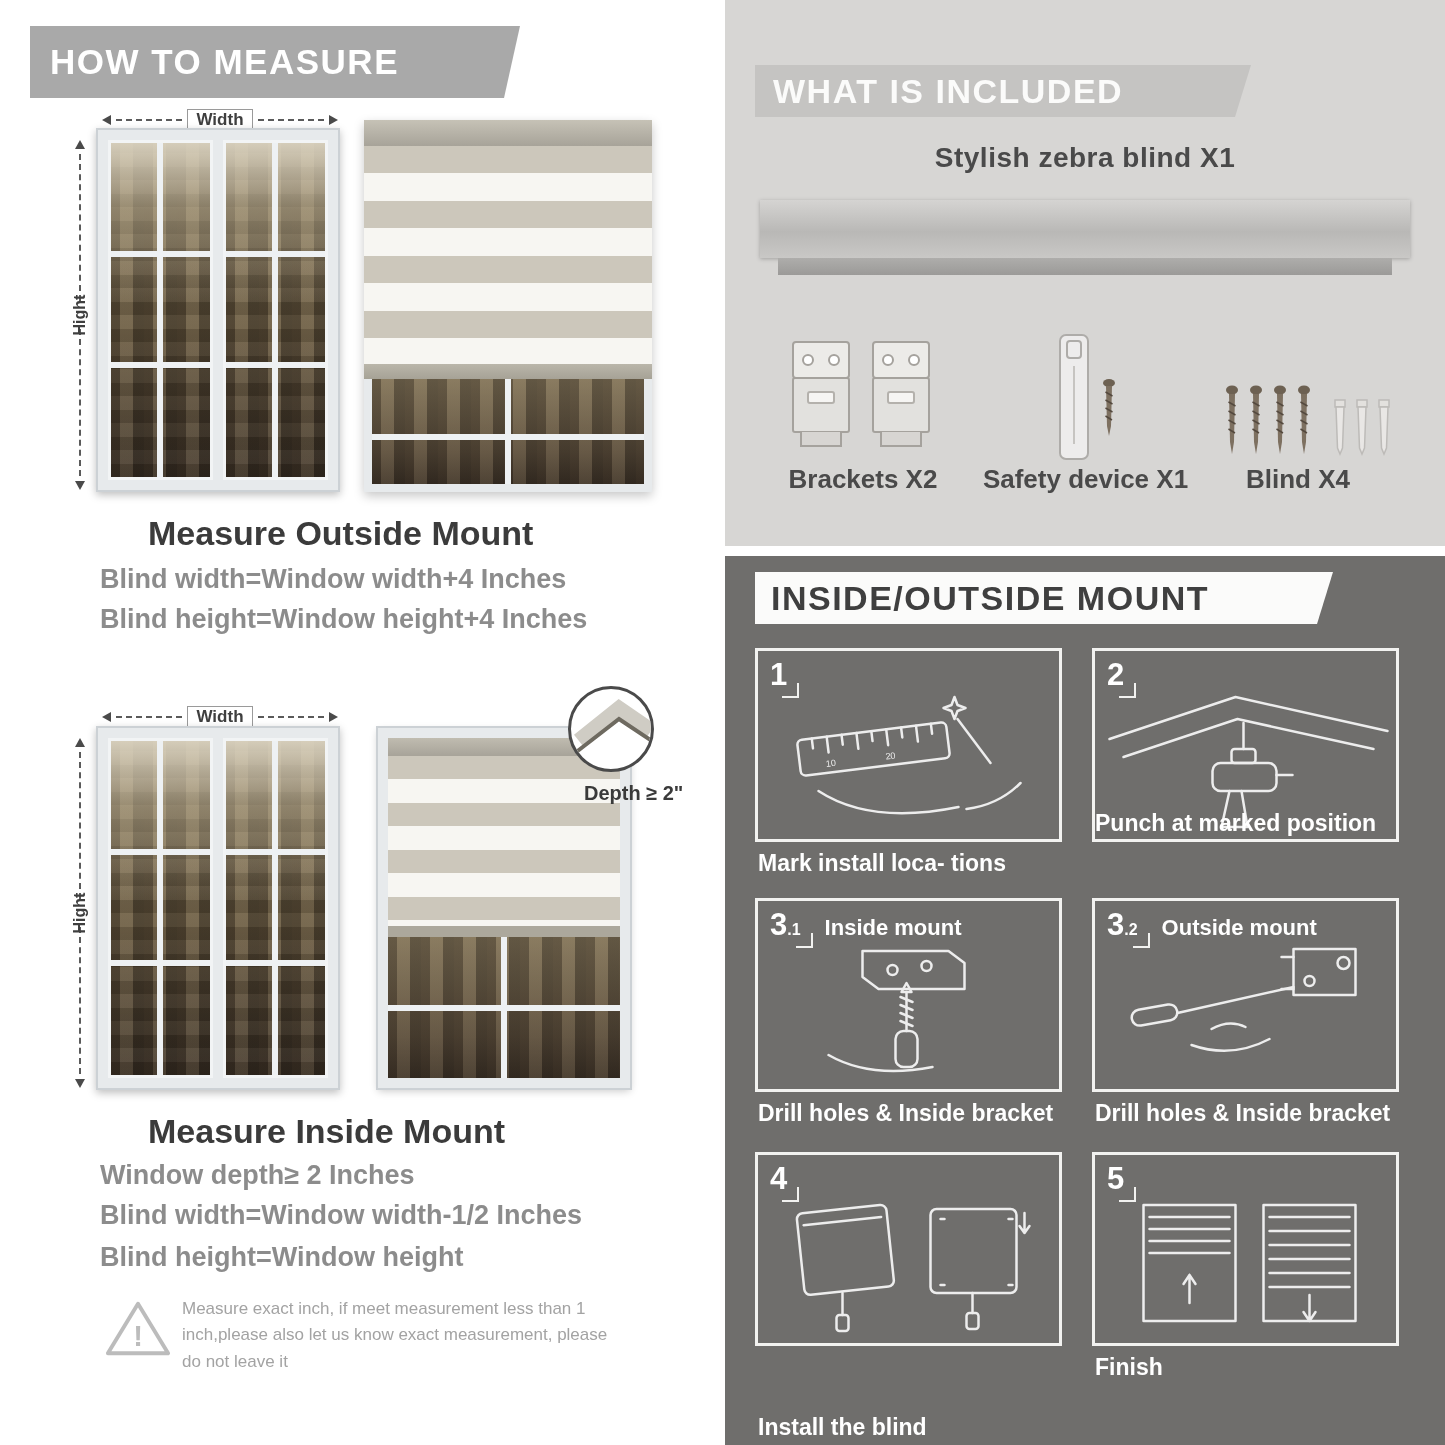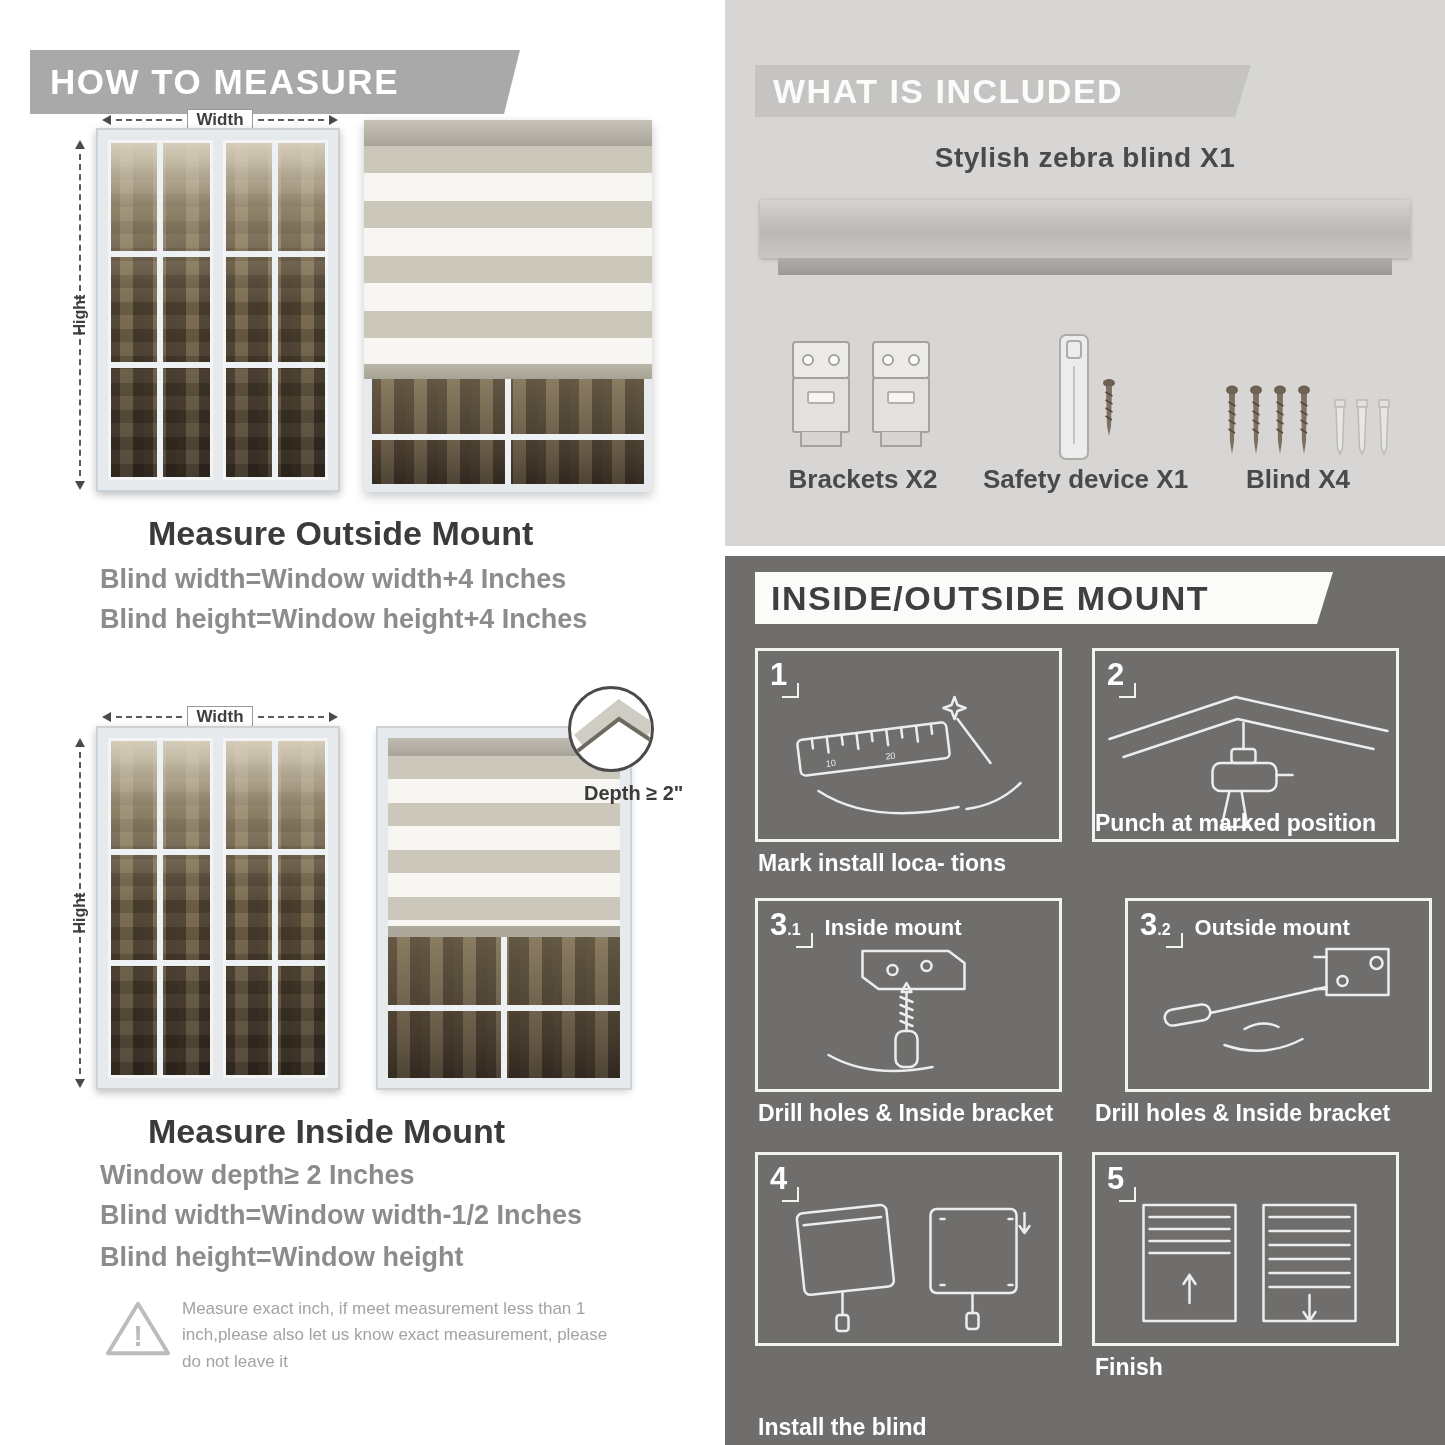--- a/index.html
+++ b/index.html
@@ -9,21 +9,21 @@
     -webkit-font-smoothing:antialiased;
   }
   .abs { position:absolute; }
 
   
   .banner {
     position:absolute; display:flex; align-items:center;
     font-weight:bold; letter-spacing:1.5px;
     clip-path:polygon(0 0, 100% 0, calc(100% - 16px) 100%, 0 100%);
   }
-  .banner-how   { left:30px;  top:26px;  width:470px; height:64px; background:#a9a9a9; color:#ffffff; font-size:35px; padding-left:20px;margin-top:24px; }
+  .banner-how   { left:30px;  top:26px;  width:470px; height:72px; background:#a9a9a9; color:#ffffff; font-size:35px; padding-left:20px; }
   .banner-what  { left:755px; top:25px;  width:478px; height:52px; background:#c5c4c2; color:rgba(255,255,255,.92); font-size:34px; padding-left:18px;margin-top:40px; }
   .banner-mount { left:755px; top:572px; width:562px; height:52px; background:#fbfbfa; color:#3f3f3f; font-size:34px; padding-left:16px; }
 
   
   .arrow-h { position:absolute; display:flex; align-items:center; gap:5px; height:20px; }
   .arrow-h::before { content:""; width:0; height:0; border-top:5px solid transparent; border-bottom:5px solid transparent; border-right:9px solid #4a4a4a; }
   .arrow-h::after  { content:""; width:0; height:0; border-top:5px solid transparent; border-bottom:5px solid transparent; border-left:9px solid #4a4a4a; }
   .arrow-h .line { flex:1; border-top:2px dashed #5a5a5a; height:0; }
   .ah-label { font-size:17px; font-weight:bold; color:#3f3f3f; border:1px solid #9a9a9a; padding:0 8px; background:#fff; line-height:20px; }
 
@@ -336,21 +336,21 @@
     <circle cx="168" cy="29" r="5"></circle>
     <path d="M148 46 l-5 9 h10 z"></path>
     <line x1="148" y1="55" x2="148" y2="94"></line>
     <path d="M142 60 l12 5 M142 68 l12 5 M142 76 l12 5 M142 84 l12 5"></path>
     <rect x="137" y="94" width="22" height="36" rx="8"></rect>
     <path d="M70 118 q42 24 104 12"></path>
   </svg>
 </div>
 <div class="step-caption" style="left:758px; top:1100px;">Drill holes &amp;  Inside bracket</div>
 
-<div class="step-box" style="left:1092px; top:898px;margin-left:33px;">
+<div class="step-box" style="left:1092px; top:898px;">
   <div class="step-head">
     <span class="step-num"><span>3</span><span class="step-sub">.2</span></span>
     <span class="step-title">Outside mount</span>
   </div>
   <svg class="step-art" viewBox="0 0 300 150">
     <path d="M198 12 h62 v46 h-62 z"></path>
     <circle cx="248" cy="26" r="6"></circle>
     <circle cx="214" cy="44" r="5"></circle>
     <path d="M186 20 h12 M186 52 h12"></path>
     <line x1="82" y1="76" x2="198" y2="50"></line>

